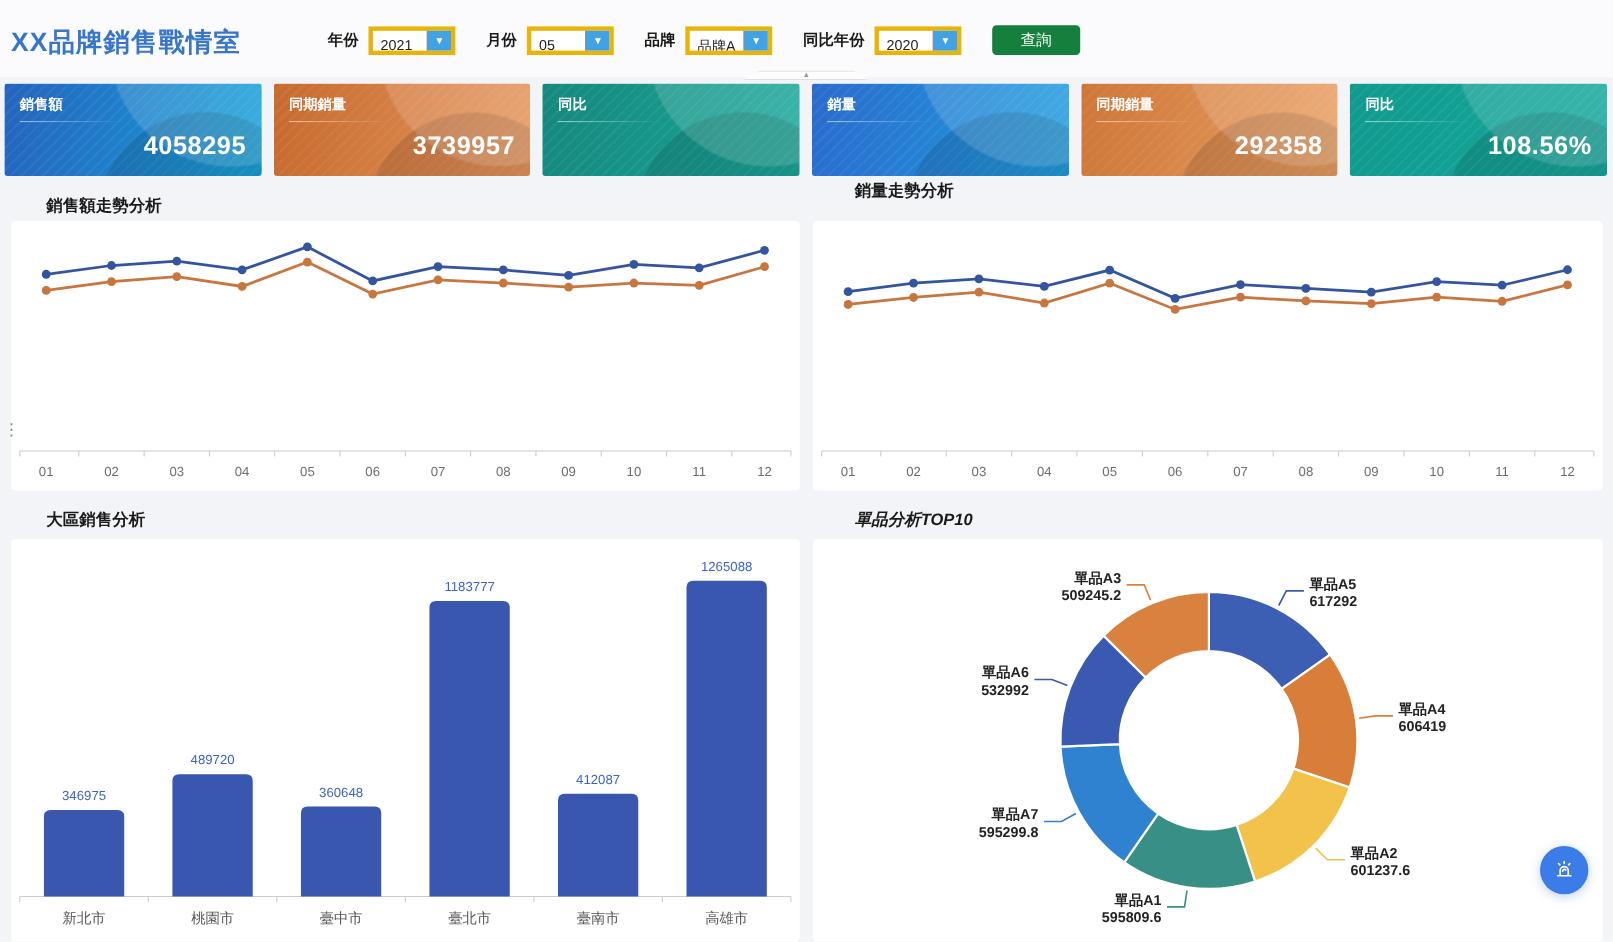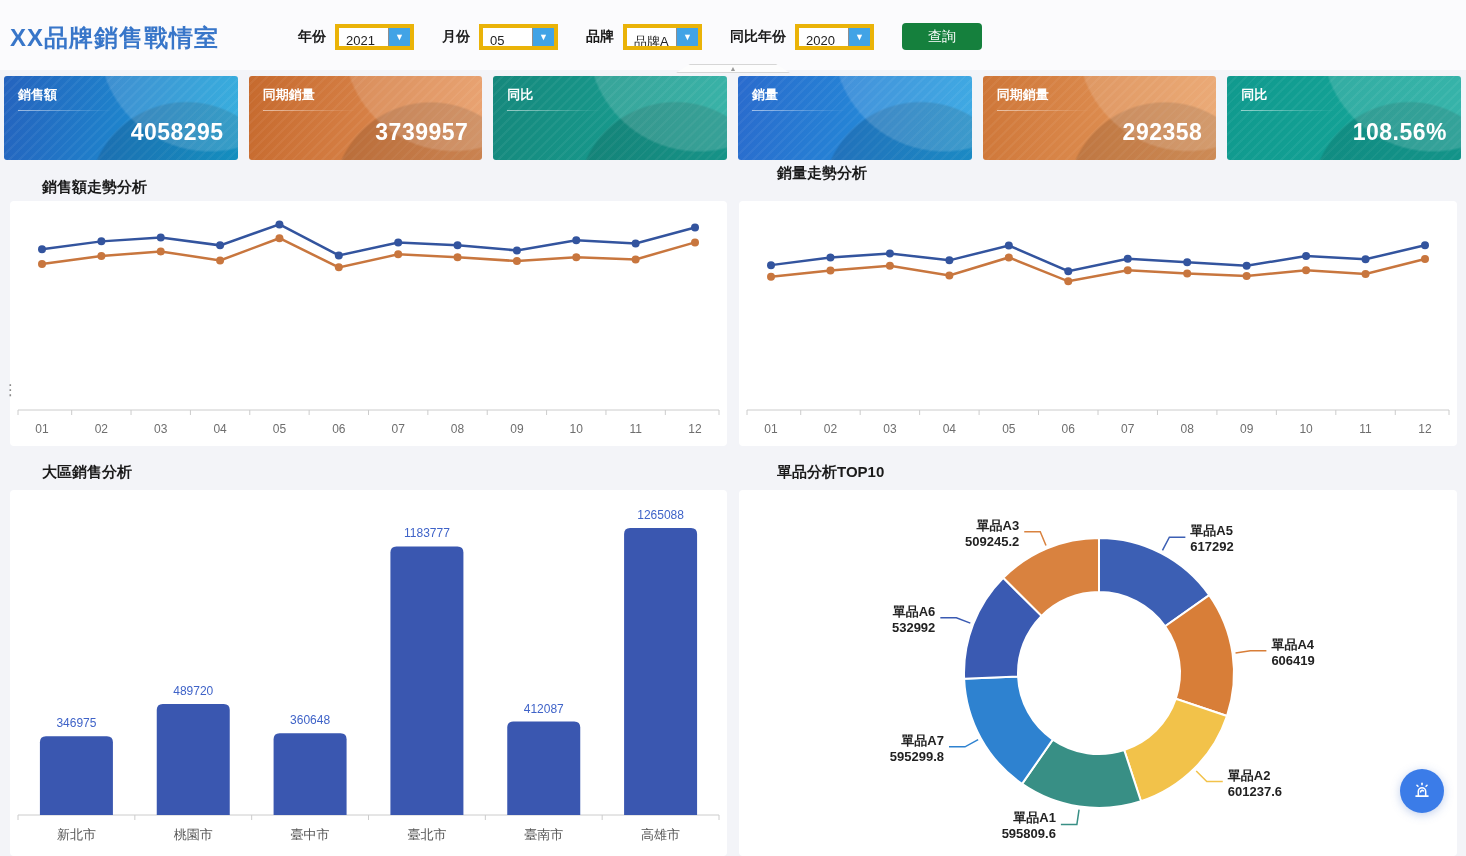--- a/index.html
+++ b/index.html
@@ -121,21 +121,21 @@
       <div class="kpi-card" style="background: radial-gradient(circle at 88% -42%, rgba(255, 255, 255, 0.14) 0px, rgba(255, 255, 255, 0.14) 46%, rgba(255, 255, 255, 0) 47%), radial-gradient(circle at 78% 148%, rgba(0, 0, 0, 0.12) 0px, rgba(0, 0, 0, 0.12) 44%, rgba(0, 0, 0, 0) 45%), repeating-linear-gradient(-45deg, rgba(255, 255, 255, 0.05) 0px, rgba(255, 255, 255, 0.05) 2px, rgba(255, 255, 255, 0) 2px, rgba(255, 255, 255, 0) 7px), linear-gradient(100deg, rgb(16, 154, 142), rgb(21, 168, 156));">
         <div class="kpi-label">同比</div>
                  <div class="kpi-line"></div>
                  <div class="kpi-value">108.56%</div>
       </div>
     </div>
 
   <div class="sec-title" style="left:10px;top:178px;">銷售額走勢分析</div>
   <div class="sec-title" style="left:745px;top:164px;">銷量走勢分析</div>
   <div class="sec-title" style="left:10px;top:463px;">大區銷售分析</div>
-  <div class="sec-title" style="left:745px;top:463px;">單品分析TOP10</div>
+  <div class="sec-title" style="left:745px;top:463px;font-style:italic;">單品分析TOP10</div>
 
   <div class="panel" id="panel-sales-trend">
       <svg width="717" height="245" viewBox="0 0 717 245">
         <line x1="8" y1="209" x2="709" y2="209" stroke="#ccc" stroke-width="1"></line>
         <line x1="8" y1="209" x2="8" y2="214" stroke="#ccc" stroke-width="1"></line>
         <line x1="61.68181818181819" y1="209" x2="61.68181818181819" y2="214" stroke="#ccc" stroke-width="1"></line>
         <line x1="121.04545454545455" y1="209" x2="121.04545454545455" y2="214" stroke="#ccc" stroke-width="1"></line>
         <line x1="180.4090909090909" y1="209" x2="180.4090909090909" y2="214" stroke="#ccc" stroke-width="1"></line>
         <line x1="239.77272727272728" y1="209" x2="239.77272727272728" y2="214" stroke="#ccc" stroke-width="1"></line>
         <line x1="299.1363636363636" y1="209" x2="299.1363636363636" y2="214" stroke="#ccc" stroke-width="1"></line>

